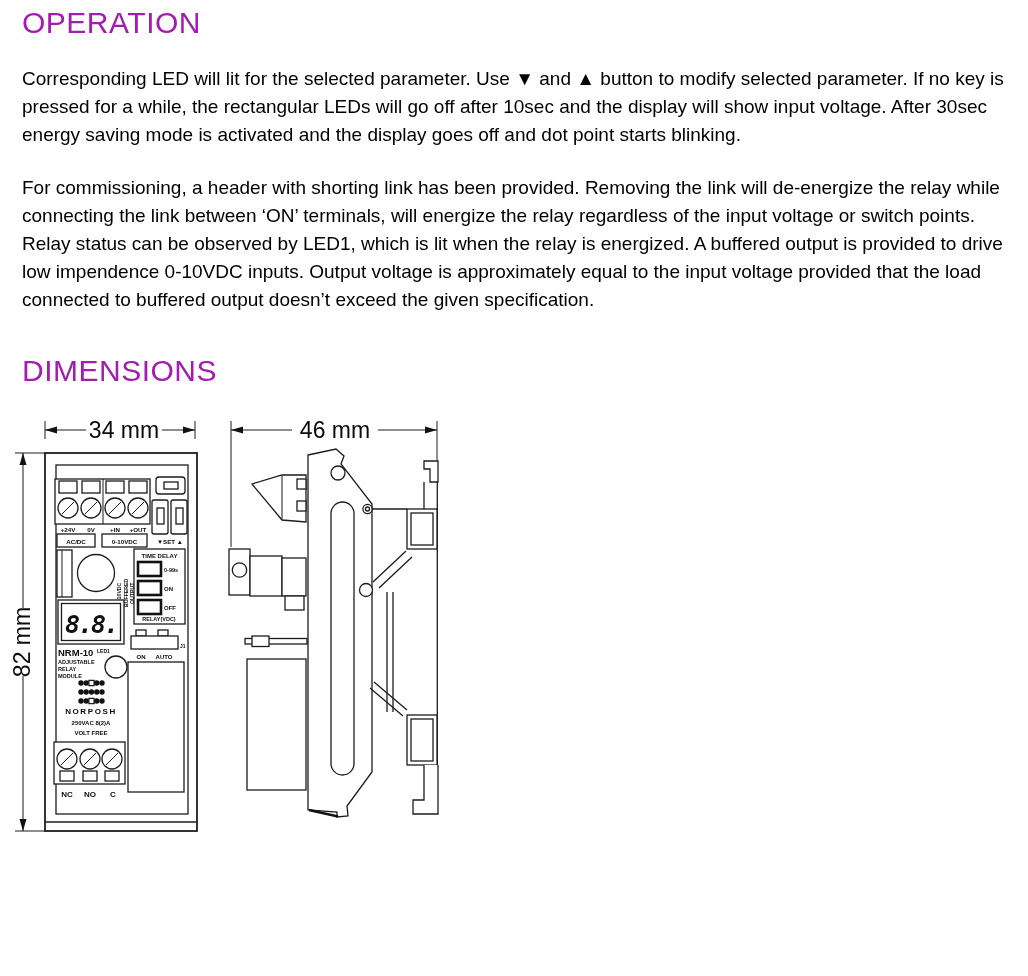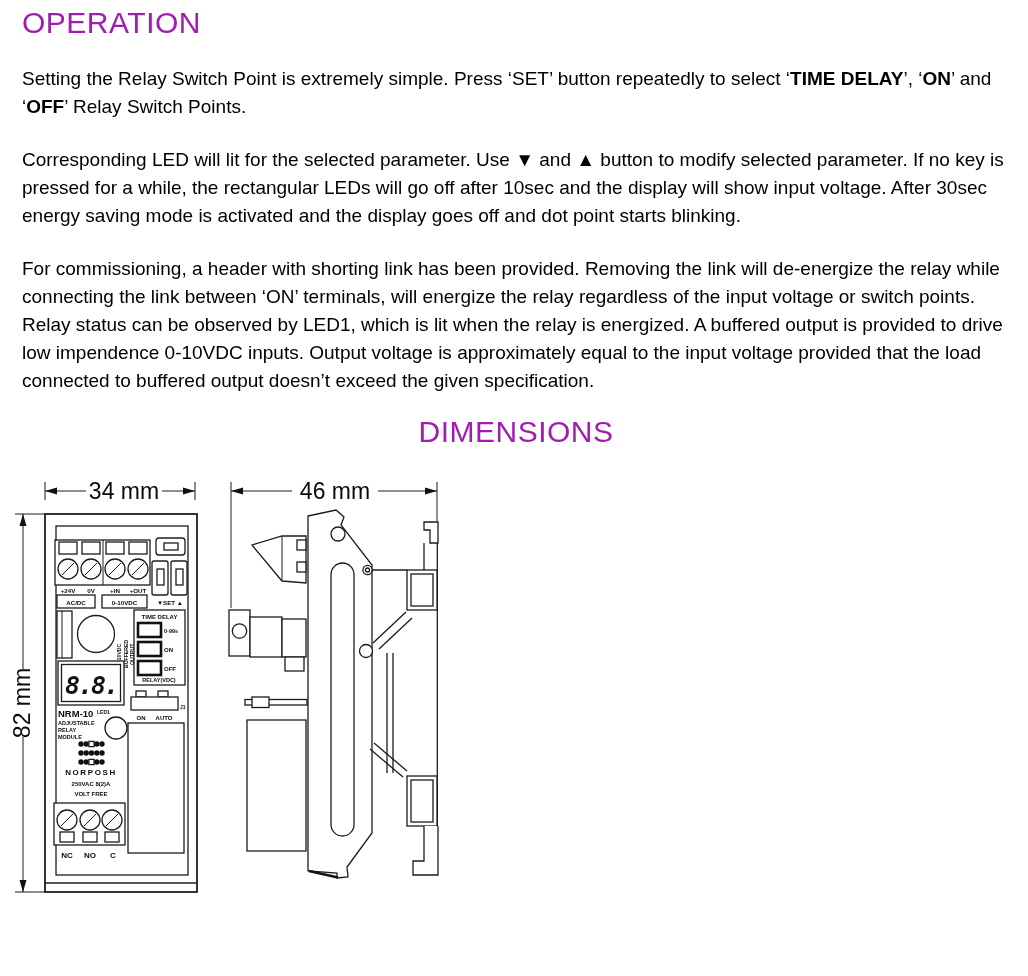--- a/index.html
+++ b/index.html
@@ -1,19 +1,19 @@
 <!DOCTYPE html>
 <html><head>
 <meta charset="utf-8">
 <style>
   html,body{margin:0;padding:0;background:#ffffff;}
   body{width:1028px;height:976px;color:#000;font-family:"Liberation Sans",sans-serif;overflow:hidden;}
   .content{padding:6px 18px 0 22px;}
   h1{font-size:30px;font-weight:400;margin:0;letter-spacing:.5px;color:#a21caf;}
-  .dims-head{margin-top:20px;text-align:center;}
+  .dims-head{margin-top:40px;}
   p.para{font-size:19px;line-height:28px;margin:25px 0 0 0;max-width:992px;}
   p.para b{font-weight:bold;}
   svg.figure{display:block;margin:24px 0 0 -22px;}
   
   .ln{stroke:#1c1c1c;stroke-width:1.3;fill:none;}
   .ln-thin{stroke:#1c1c1c;stroke-width:1;fill:none;}
   .ln-thick{stroke:#111;stroke-width:2.4;fill:none;}
   .shape{fill:#ffffff;stroke:#1c1c1c;stroke-width:1.3;}
   .shape-heavy{fill:#ffffff;stroke:#111;stroke-width:1.7;}
   .led-window{fill:#ffffff;stroke:#111;stroke-width:2.6;}
@@ -30,21 +30,20 @@
   .brand{letter-spacing:1.6px;}
   .seg{font-family:"DejaVu Sans Mono",monospace;font-weight:bold;font-style:italic;font-size:25px;letter-spacing:-2px;fill:#111;}
 </style>
 </head>
 <body>
 
 <main class="content">
 
   <h1>OPERATION</h1>
 
-  <p class="para"><span>Setting the Relay Switch Point is extremely simple. Press ‘SET’ button repeatedly to select ‘</span><b>TIME DELAY</b><span>’, ‘</span><b>ON</b><span>’ and ‘</span><b>OFF</b><span>’ Relay Switch Points.</span></p>
 
   <p class="para">Corresponding LED will lit for the selected parameter. Use ▼ and ▲ button to modify selected parameter. If no key is pressed for a while, the rectangular LEDs will go off after 10sec and the display will show input voltage. After 30sec energy saving mode is activated and the display goes off and dot point starts blinking.</p>
 
   <p class="para">For commissioning, a header with shorting link has been provided. Removing the link will de-energize the relay while connecting the link between ‘ON’ terminals, will energize the relay regardless of the input voltage or switch points. Relay status can be observed by LED1, which is lit when the relay is energized. A buffered output is provided to drive low impendence 0-10VDC inputs. Output voltage is approximately equal to the input voltage provided that the load connected to buffered output doesn’t exceed the given specification.</p>
 
   <h1 class="dims-head">DIMENSIONS</h1>
 
   <svg class="figure" width="480" height="436" viewBox="0 0 480 436">
 
     <g>

